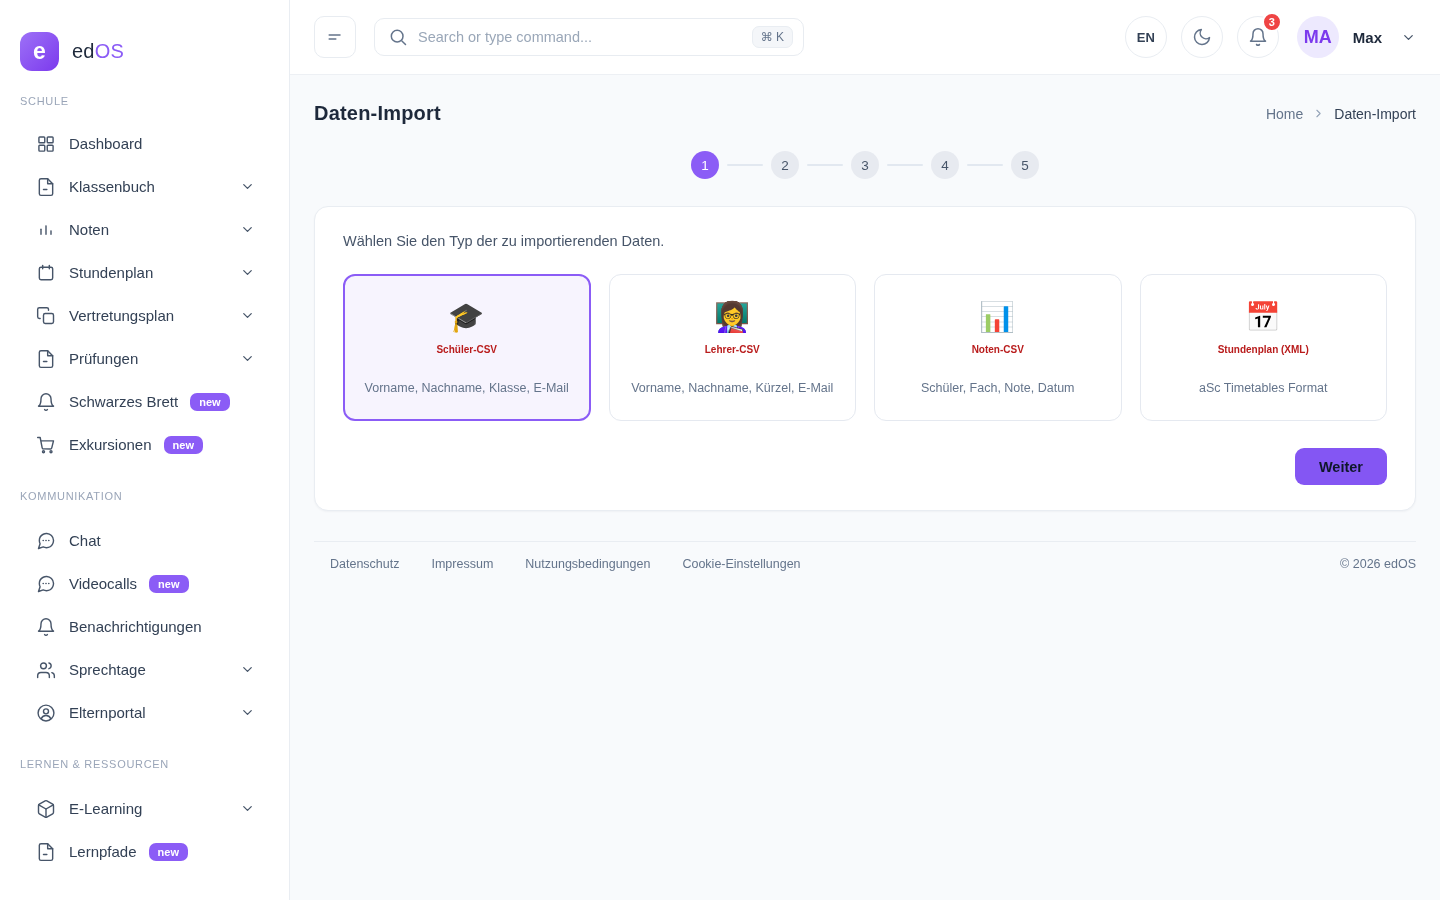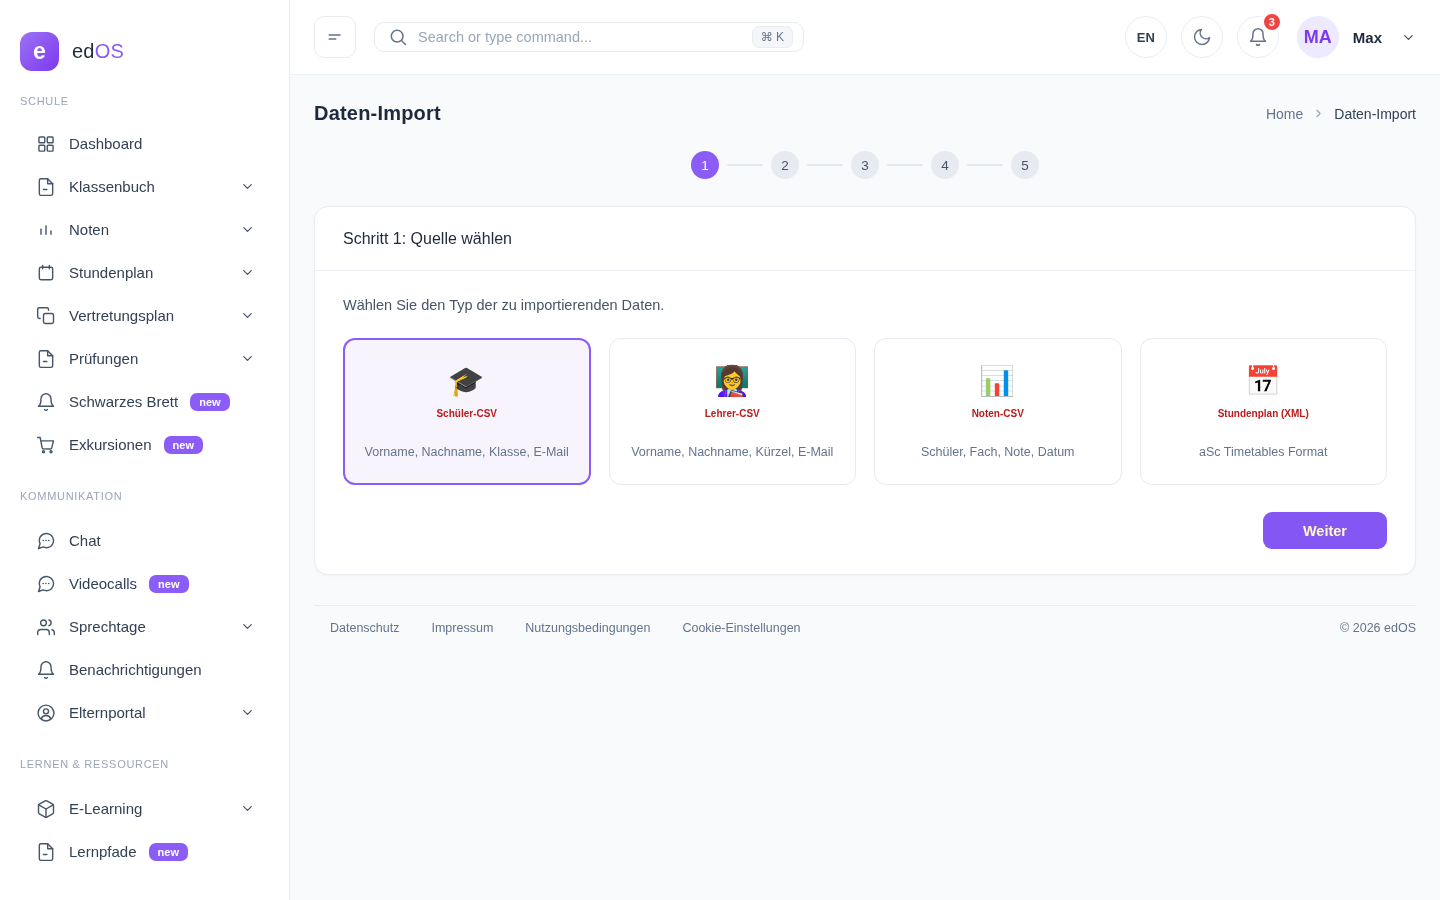--- a/index.html
+++ b/index.html
@@ -22,21 +22,21 @@
   .nlabel { font-size:15px; margin-left:13px; white-space:nowrap; overflow:hidden; }
   .badge-purple { background:#8b5cf6; color:#fff; font-size:11px; font-weight:700; padding:3px 9px; border-radius:7px; margin-left:12px; flex:none; }
   .badge-green { background:#e7f8f0; color:#0fab77; font-size:11.5px; font-weight:600; padding:3px 9px; border-radius:9px; margin-left:4px; flex:none; }
   svg.chev { width:15px; height:15px; stroke:#475569; fill:none; stroke-width:2; stroke-linecap:round; stroke-linejoin:round; margin-left:auto; flex:none; }
 
   
   .main { flex:1; display:flex; flex-direction:column; background:#f8fafc; min-width:0; }
   .topbar { height:75px; background:#fff; border-bottom:1px solid #edf0f4; display:flex; align-items:center; padding:0 24px; flex:none; }
   .menu-btn { width:42px; height:42px; border:1px solid #e8ecf1; border-radius:10px; background:#fff; display:flex; align-items:center; justify-content:center; cursor:pointer; }
   svg.tbi { width:20px; height:20px; stroke:#64748b; fill:none; stroke-width:1.8; stroke-linecap:round; stroke-linejoin:round; }
-  .search { width:430px; height:30px; border:1px solid #e8ecf1; border-radius:10px; background:#fff; display:flex; align-items:center; gap:10px; padding:0 10px 0 13px; margin-left:18px; }
+  .search { width:430px; height:38px; border:1px solid #e8ecf1; border-radius:10px; background:#fff; display:flex; align-items:center; gap:10px; padding:0 10px 0 13px; margin-left:18px; }
   .search input { border:none; outline:none; flex:1; font-size:14.5px; color:#334155; font-family:inherit; background:transparent; }
   .search input::placeholder { color:#9aa7b8; }
   .kbd { background:#f4f6f9; border:1px solid #e9edf2; color:#64748b; font-size:12px; padding:3px 8px; border-radius:7px; white-space:nowrap; }
   .topbar-right { margin-left:auto; display:flex; align-items:center; gap:14px; }
   .icon-btn { width:42px; height:42px; border-radius:50%; border:1px solid #e9edf2; background:#fff; display:flex; align-items:center; justify-content:center; cursor:pointer; position:relative; color:#334155; font-size:13px; font-weight:600; }
   .noti-badge { position:absolute; top:-5px; right:-4px; min-width:20px; height:20px; border-radius:50%; background:#ef4444; border:2px solid #fff; color:#fff; font-size:11px; font-weight:700; display:flex; align-items:center; justify-content:center; }
   .avatar { width:42px; height:42px; border-radius:50%; background:#ede9fe; color:#7c3aed; font-weight:700; font-size:18px; display:flex; align-items:center; justify-content:center; margin-left:4px; }
   .user { display:flex; align-items:center; gap:19px; cursor:pointer; }
   .user .uname { font-size:15px; font-weight:600; color:#1e293b; }
 
@@ -57,21 +57,21 @@
   .card-header { padding:0 28px; height:64px; display:flex; align-items:center; border-bottom:1px solid #edf0f4; font-size:16px; font-weight:500; color:#1e293b; }
   .card-body { padding:26px 28px 25px; }
   .wizard-desc { font-size:14.5px; color:#475569; margin-bottom:25px; }
   .options { display:grid; grid-template-columns:repeat(4,1fr); gap:18px; }
   .option { height:147px; border:1px solid #e5e9f0; border-radius:12px; background:#fff; display:flex; flex-direction:column; align-items:center; justify-content:center; text-align:center; cursor:pointer; padding:0 10px; }
   .option.selected { border:2px solid #8b5cf6; background:#f7f4fe; }
   .opt-icon { font-size:29px; line-height:1.2; margin-bottom:9px; font-family:"DejaVu Sans",sans-serif; }
   .opt-title { font-size:10px; font-weight:700; color:#b91c1c; margin-bottom:26px; }
   .opt-desc { font-size:12.5px; color:#64748b; }
   .card-actions { display:flex; justify-content:flex-end; margin-top:27px; }
-  .btn-primary { background:#8456f3; color:#fef9c3; border:none; border-radius:9px; height:37px; padding:0 40px; font-size:14.5px; font-weight:600; font-family:inherit; cursor:pointer; }
+  .btn-primary { background:#8456f3; color:#0f172a; border:none; border-radius:9px; height:37px; padding:0 24px; font-size:14.5px; font-weight:600; font-family:inherit; cursor:pointer; }
 
   .page-footer { margin-top:30px; border-top:1px solid #e9edf2; padding-top:15px; display:flex; justify-content:space-between; font-size:12.5px; color:#64748b; }
   .footer-links { display:flex; gap:16px; }
   .footer-links span { cursor:pointer;margin-left:16px; }
 </style>
 </head>
 <body>
 
 <svg width="0" height="0" style="position:absolute">
   <defs>
@@ -235,32 +235,32 @@
       </div>
       <div class="nav-item">
         <svg class="ni">
             <use href="#i-chat"></use>
           </svg>
         <span class="nlabel">Videocalls</span>
         <span class="badge-purple">new</span>
       </div>
       <div class="nav-item">
         <svg class="ni">
+            <use href="#i-bell"></use>
+          </svg>
+        <span class="nlabel">Benachrichtigungen</span>
+      </div>
+      <div class="nav-item">
+        <svg class="ni">
             <use href="#i-users"></use>
           </svg>
         <span class="nlabel">Sprechtage</span>
         <svg class="chev">
             <use href="#i-chev"></use>
           </svg>
-      </div>
-      <div class="nav-item">
-        <svg class="ni">
-            <use href="#i-bell"></use>
-          </svg>
-        <span class="nlabel">Benachrichtigungen</span>
       </div>
       <div class="nav-item">
         <svg class="ni">
             <use href="#i-user-circle"></use>
           </svg>
         <span class="nlabel">Elternportal</span>
         <svg class="chev">
             <use href="#i-chev"></use>
           </svg>
       </div>
@@ -345,21 +345,20 @@
         <div class="step">2</div>
         <div class="step-line"></div>
         <div class="step">3</div>
         <div class="step-line"></div>
         <div class="step">4</div>
         <div class="step-line"></div>
         <div class="step">5</div>
       </div>
 
       <section class="wizard-card">
-        <div class="card-header">Schritt 1: Quelle wählen</div>
         <div class="card-body">
           <p class="wizard-desc">Wählen Sie den Typ der zu importierenden Daten.</p>
           <div class="options">
             <div class="option selected">
               <div class="opt-icon">🎓</div>
               <div class="opt-title">Schüler-CSV</div>
               <div class="opt-desc">Vorname, Nachname, Klasse, E-Mail</div>
             </div>
             <div class="option">
               <div class="opt-icon">👩‍🏫</div>

